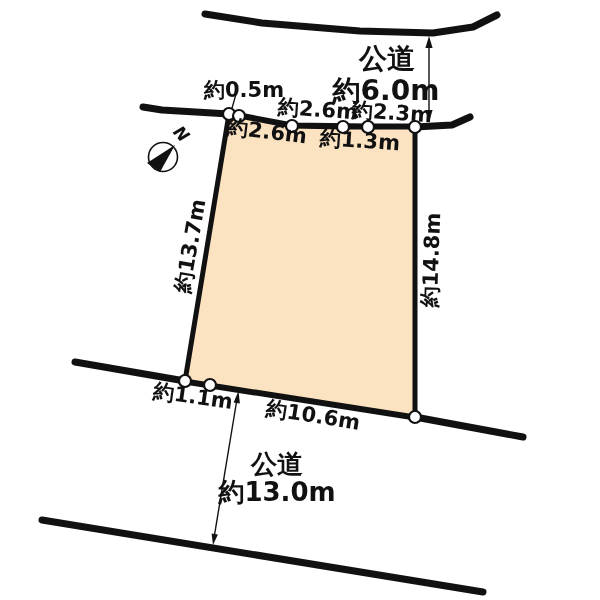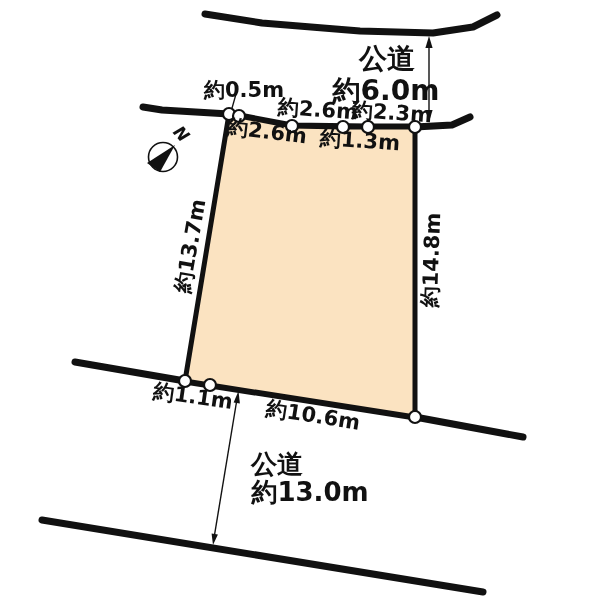--- a/index.html
+++ b/index.html
@@ -79,16 +79,16 @@
   <div class="lbl s21 r4" style="left:360px;top:141px;">約1.3m</div>
   <div class="lbl s21 r4" style="left:392px;top:113px;">約2.3m</div>
 
   <div class="lbl s21 rL" style="left:191px;top:246px;">約13.7m</div>
   <div class="lbl s21 rR" style="left:432px;top:260px;">約14.8m</div>
 
   <div class="lbl s21 r8" style="left:193px;top:397px;">約1.1m</div>
   <div class="lbl s21 r9" style="left:313px;top:416px;">約10.6m</div>
 
   <div class="lbl s26" style="left:277px;top:464px;">公道</div>
-  <div class="lbl s26" style="left:277px;top:492px;margin-left:33px;">約13.0m</div>
+  <div class="lbl s26" style="left:277px;top:492px;">約13.0m</div>
 
   <div class="lbl rN" style="left:181px;top:134px;font-size:17px;">N</div>
 </div>
 
 </body></html>

